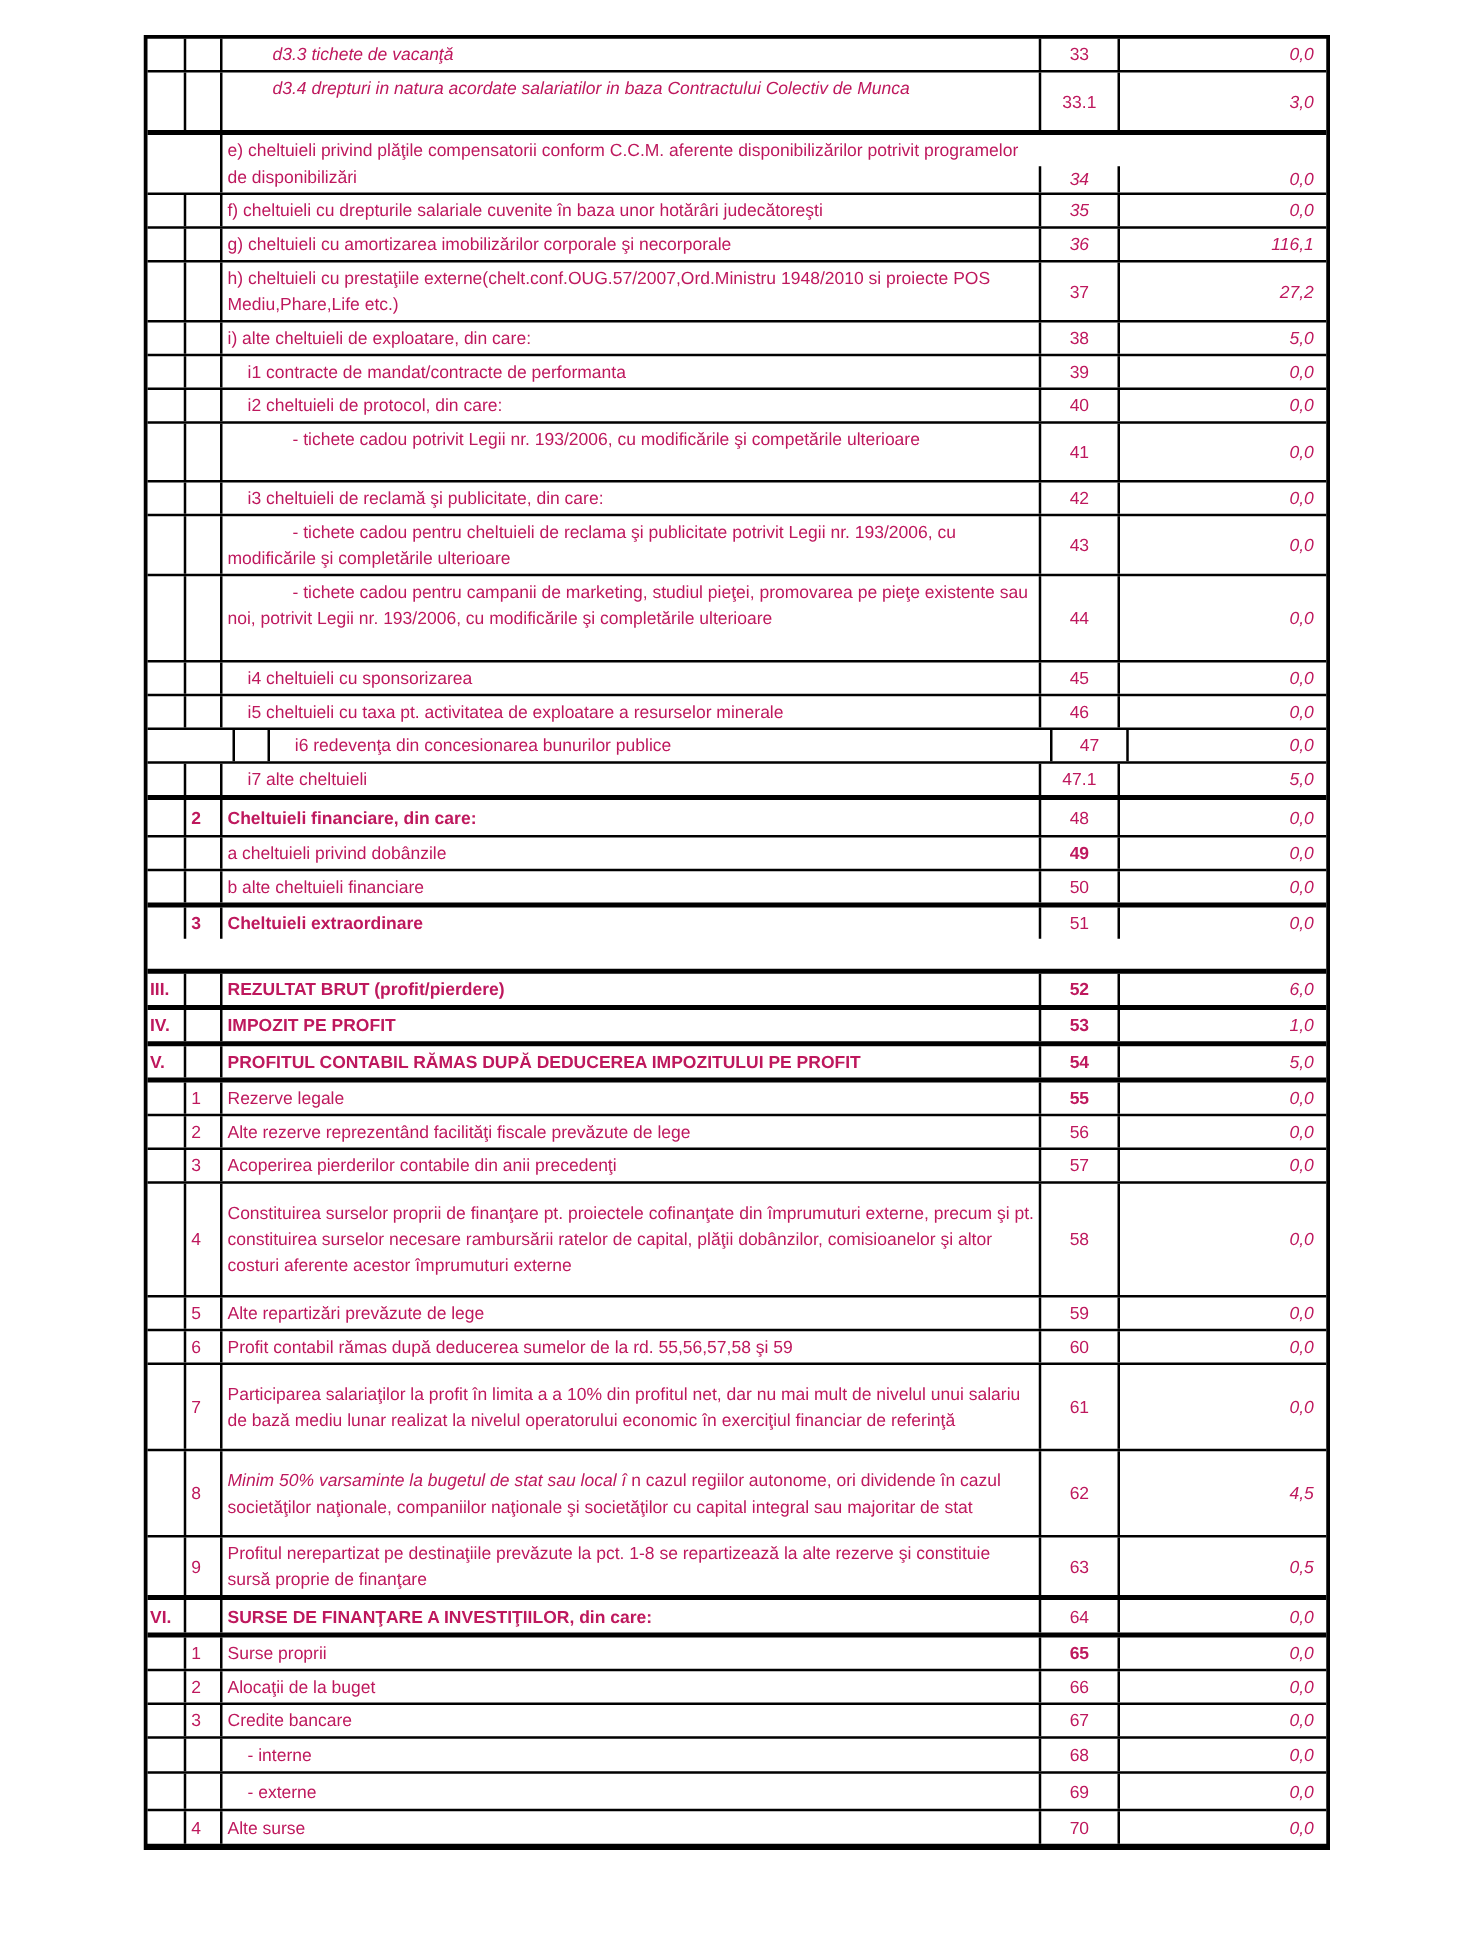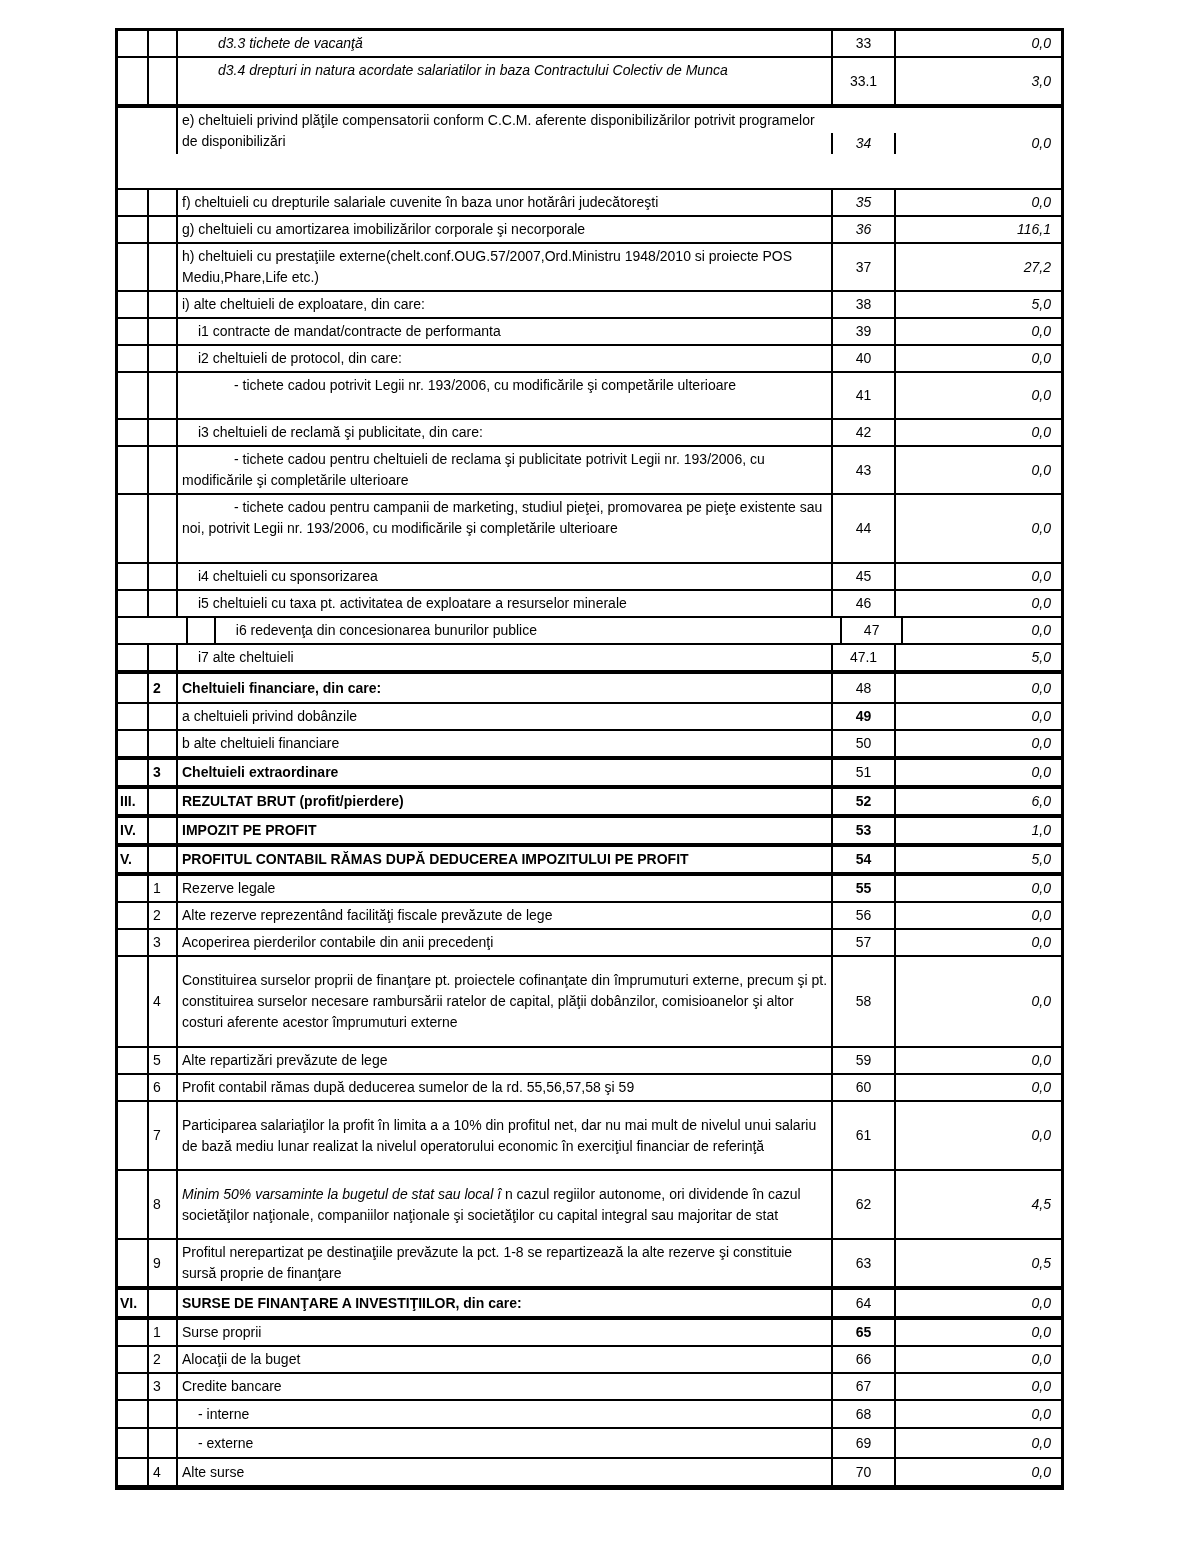--- a/index.html
+++ b/index.html
@@ -6,21 +6,21 @@
     margin: 0;
     padding: 0;
     background: #ffffff;
   }
   .page {
     position: relative;
     width: 1082px;
     height: 1548px;
     background: #ffffff;
     font-family: "Liberation Sans", "DejaVu Sans", sans-serif;
-    color: #000000;
+    color: #be185d;
     overflow: hidden;
   }
   .doc-table {
     position: absolute;
     left: 115px;
     top: 28px;
     width: 943px;
     box-sizing: content-box;
     border: 3px solid #000000;
     border-bottom-width: 5px;
@@ -125,21 +125,21 @@
     <div class="cell c-desc">
       <p><span class="seg-italic"></span><span>e) cheltuieli privind plăţile compensatorii conform C.C.M. aferente disponibilizărilor potrivit programelor de disponibilizări</span></p>
     </div>
     <div class="cell c-line">
       <span>34</span>
     </div>
     <div class="cell c-value">
       <span>0,0</span>
     </div>
   </div>
-      <div class="row line-italic" style="min-height: 25px; margin-top: 34px;">
+      <div class="row line-italic" style="min-height: 25px;">
     <div class="cell c-section">
       <span></span>
     </div>
     <div class="cell c-item">
       <span></span>
     </div>
     <div class="cell c-desc">
       <p><span class="seg-italic"></span><span>f) cheltuieli cu drepturile salariale cuvenite în baza unor hotărâri judecătoreşti</span></p>
     </div>
     <div class="cell c-line">
@@ -431,21 +431,21 @@
     <div class="cell c-desc">
       <p><span class="seg-italic"></span><span>Cheltuieli extraordinare</span></p>
     </div>
     <div class="cell c-line">
       <span>51</span>
     </div>
     <div class="cell c-value">
       <span>0,0</span>
     </div>
   </div>
-      <div class="row heavy-top bold-row line-bold" style="min-height: 25px;">
+      <div class="row heavy-top bold-row line-bold" style="min-height: 25px; margin-top: 24px;">
     <div class="cell c-section">
       <span>III.</span>
     </div>
     <div class="cell c-item">
       <span></span>
     </div>
     <div class="cell c-desc">
       <p><span class="seg-italic"></span><span>REZULTAT BRUT (profit/pierdere)</span></p>
     </div>
     <div class="cell c-line">

